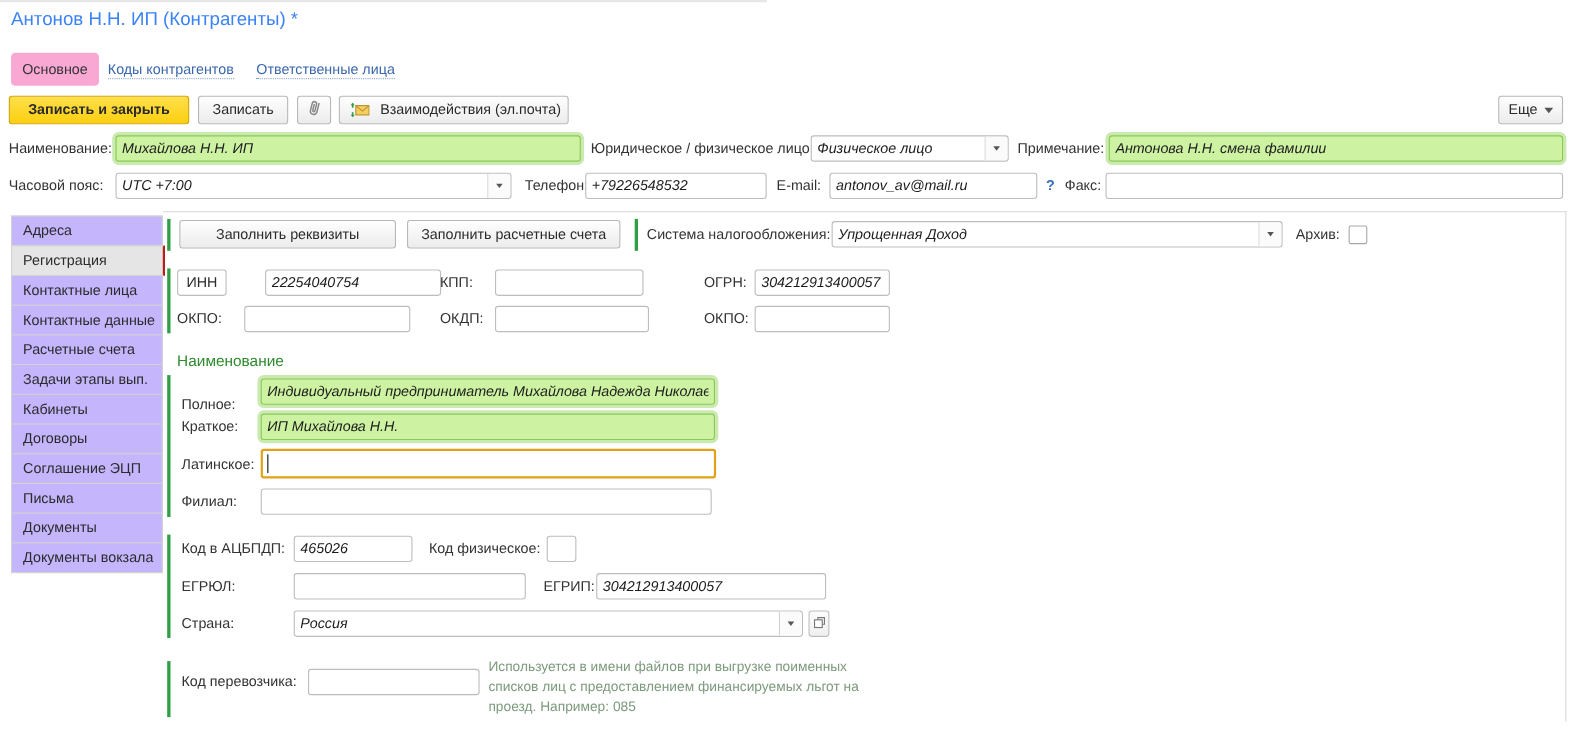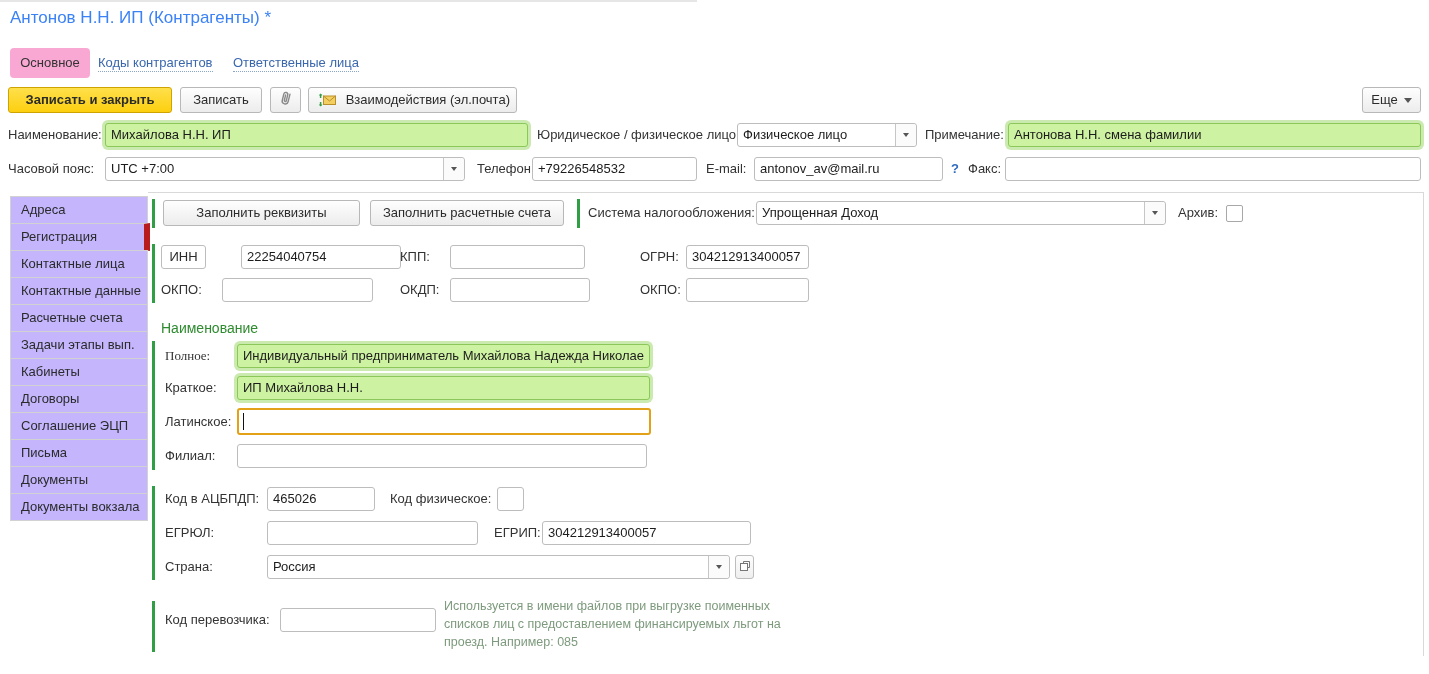--- a/index.html
+++ b/index.html
@@ -19,42 +19,42 @@
   .btn{position:absolute;box-sizing:border-box;height:26px;border:1px solid #b8b8b8;
        border-radius:3px;background:linear-gradient(#fefefe,#ececec);
        font-size:13px;line-height:24px;text-align:center;white-space:nowrap;color:#2b2b2b;}
   .btn.primary{background:linear-gradient(#ffe04b,#fccf10);border-color:#cfa400;font-weight:bold;}
   .btn .tri{display:inline-block;vertical-align:middle;margin-left:6px;width:0;height:0;
        border-left:4px solid transparent;border-right:4px solid transparent;border-top:5px solid #555;}
 
   .lbl{position:absolute;font-size:13px;line-height:24px;color:#333;white-space:nowrap;}
   .inp{position:absolute;box-sizing:border-box;height:24px;border:1px solid #bdbdbd;border-radius:3px;
        background:#fff;font-size:13px;line-height:22px;padding:0 5px;white-space:nowrap;
-       overflow:hidden;color:#1c1c1c;}
+       overflow:hidden;color:#1c1c1c;font-style:italic;}
   .inp.green{background:#cdf2a2;border-color:#8cc859;box-shadow:0 0 0 3px rgba(158,216,110,.55);}
   .inp.focus-orange{border:2px solid #e2a117;height:27px;line-height:23px;}
   .combo{padding-right:26px;}
   .combo .arrow{position:absolute;right:0;top:0;width:21px;height:100%;box-sizing:border-box;
        border-left:1px solid #c6c6c6;background:#fbfbfb;border-radius:0 3px 3px 0;
        display:flex;align-items:center;justify-content:center;}
   .combo .arrow i{width:0;height:0;border-left:3.5px solid transparent;border-right:3.5px solid transparent;
        border-top:4px solid #555;}
   .combo-text{display:block;overflow:hidden;white-space:nowrap;}
 
   .help{position:absolute;color:#2f6bbf;font-weight:bold;font-size:13px;line-height:24px;}
 
   .panel{position:absolute;left:148px;top:192px;width:1276px;height:464px;
        border-top:1px solid #d9d9d9;border-right:1px solid #d9d9d9;box-sizing:border-box;}
 
   .sidebar{position:absolute;left:10px;top:196px;z-index:3;}
   .side-item{box-sizing:border-box;width:138px;height:28px;margin-top:-1px;
        border:1px solid #d2d2d2;background:#c4b5fd;font-size:13px;line-height:26px;
        padding-left:10px;color:#2b2b2b;white-space:nowrap;overflow:hidden;cursor:pointer;}
   .side-item:first-child{margin-top:0;}
-  .side-item.active{background:#c4b5fd;width:140px;border-right:6px solid #b91c1c;}
+  .side-item.active{background:#e5e5e5;width:140px;border-right:2px solid #b91c1c;}
 
   .gbar{position:absolute;width:3px;background:#2f9e44;}
   .sect{position:absolute;font-size:14px;color:#2e8b2e;white-space:nowrap;}
   .hint{position:absolute;font-size:12.5px;line-height:18px;color:#7d9a7d;width:352px;}
   .cb{position:absolute;width:15px;height:15px;border:1px solid #a8a8a8;border-radius:2px;background:#fff;}
   .mini-btn{position:absolute;box-sizing:border-box;height:24px;border:1px solid #bdbdbd;border-radius:3px;
        background:linear-gradient(#fdfdfd,#efefef);display:flex;align-items:center;justify-content:center;}
   .inn-tag{position:absolute;box-sizing:border-box;height:24px;border:1px solid #bdbdbd;border-radius:3px;
        background:#fff;font-size:13px;line-height:22px;text-align:center;}
   .caret{position:absolute;width:1px;height:17px;background:#111;}
@@ -201,21 +201,21 @@
 <div class="inp" style="left:450px;top:278px;width:140px;">
   <span class="combo-text"></span>
 </div>
 <div class="lbl" style="left:640px;top:278px;">ОКПО:</div>
 <div class="inp" style="left:686px;top:278px;width:123px;">
   <span class="combo-text"></span>
 </div>
 
 <div class="sect" style="left:161px;top:320px;">Наименование</div>
 
-<div class="lbl" style="left:165px;top:344px;font-family:Liberation Serif, serif;">Полное:</div>
+<div class="lbl" style="left:165px;top:356px;">Полное:</div>
 <div class="inp green" style="left:237px;top:344px;width:413px;">
   <span class="combo-text">Индивидуальный предприниматель Михайлова Надежда Николаевна</span>
 </div>
 
 <div class="lbl" style="left:165px;top:376px;">Краткое:</div>
 <div class="inp green" style="left:237px;top:376px;width:413px;">
   <span class="combo-text">ИП Михайлова Н.Н.</span>
 </div>
 
 <div class="lbl" style="left:165px;top:410px;">Латинское:</div>

